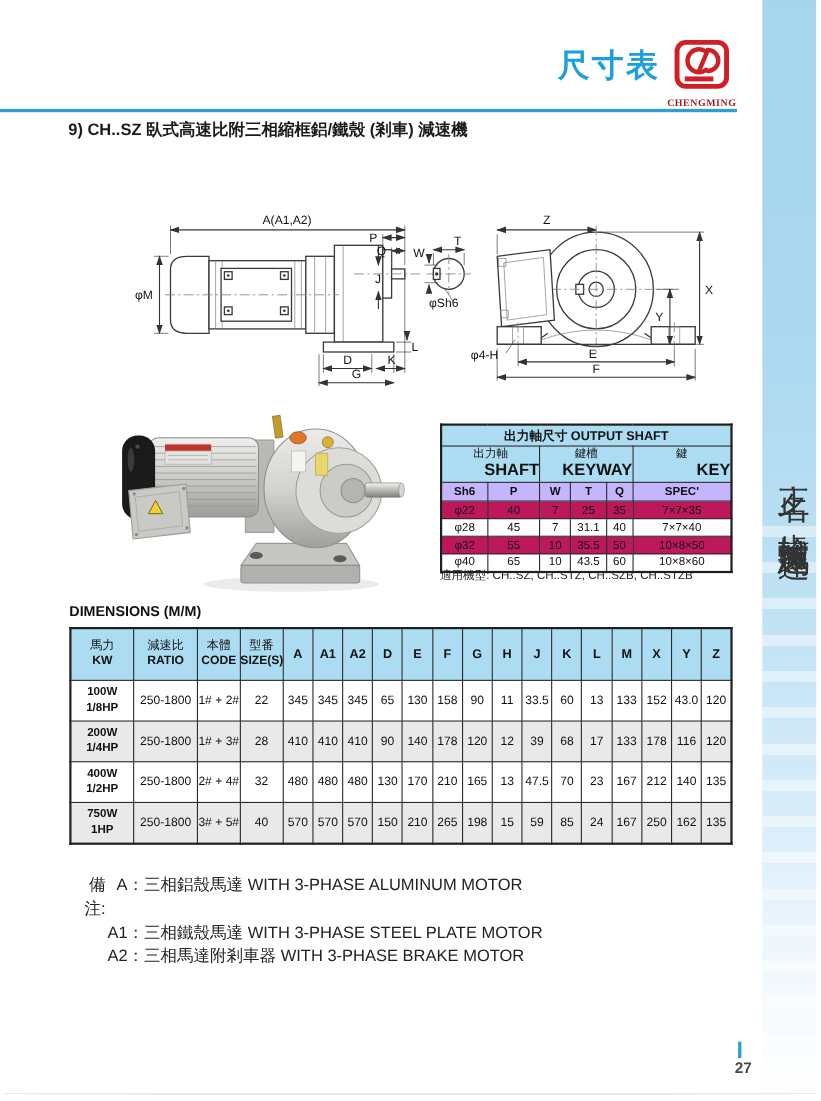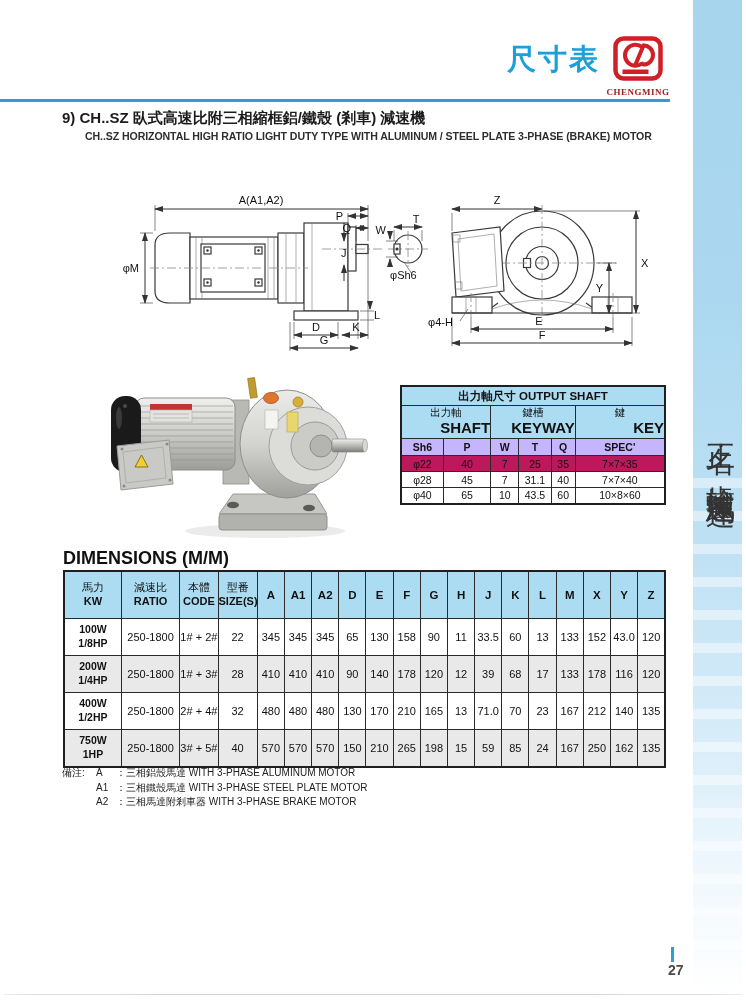--- a/index.html
+++ b/index.html
@@ -38,32 +38,32 @@
   .ost .t-title td{background:#abdcf2;font-weight:bold;height:18px;font-size:11.5px;}
   .ost .t-grp td{background:#abdcf2;height:32px;line-height:1.25;font-size:10.5px;}
   .ost .t-grp .en{font-weight:bold;font-size:15px;text-align:right;}
   .ost .t-cols td{font-weight:bold;height:16px;background:#c4b5fd;}
   .ost .t-data{height:16px;background:#fff;}
   .ost .alt{background:#e9e9e9;}
   .ost .alt td{background:#be185d;}
   .ost-note{position:absolute;left:400px;top:516px;font-size:10.5px;color:#222;}
 
   
-  .dims-caption{position:absolute;left:63px;top:548px;font-size:18px;font-weight:bold;color:#111;}
+  .dims-caption{position:absolute;left:63px;top:548px;font-size:13px;font-weight:bold;color:#111;}
   .dims{position:absolute;left:63px;top:570px;width:603px;border:2px solid #1f1f1f;}
   .dims td{border:1px solid #2a2a2a;text-align:center;vertical-align:middle;padding:0;font-size:11px;color:#111;}
   .dims thead td{background:#abdcf2;height:46px;line-height:1.25;}
   .dims thead .en{font-weight:bold;}
   .dims thead .letter{font-weight:bold;font-size:11.5px;}
   .dims tbody tr{height:37px;}
   .dims tbody tr.alt td{background:#e9e9e9;}
   .dims .pw{font-weight:bold;font-size:10.5px;line-height:1.3;}
 
   
-  .notes{position:absolute;left:62px;top:766px;font-size:10px;color:#222;line-height:1.45;}
+  .notes{position:absolute;left:62px;top:794px;font-size:15px;color:#222;line-height:1.45;text-align:right;}
   .note-line{display:flex;}
   .note-label{width:34px;}
   .note-code{width:20px;}
 
   
   .pageno{position:absolute;left:668px;top:947px;display:flex;align-items:center;flex-direction:column;}
   .pageno-bar{width:3px;height:15px;background:#2d9fd4;margin-right:6px;}
   .pageno-num{font-size:14px;font-weight:bold;color:#4a4a4a;}
 
   .page-corner{position:absolute;left:4px;right:4px;bottom:6px;height:1px;background:#d4d4d4;border-radius:0 0 50% 50%;}
@@ -92,21 +92,20 @@
       <path d="M 29 11 A 10.5 10.5 0 1 0 29 27.5" fill="none" stroke="#cf2027" stroke-width="4" stroke-linecap="round"></path>
       <path d="M 22.5 28.5 L 30.5 9.5" fill="none" stroke="#cf2027" stroke-width="4" stroke-linecap="round"></path>
       <path d="M 30.5 9.5 A 9.5 9.5 0 0 1 30.5 28.5" fill="none" stroke="#cf2027" stroke-width="4" stroke-linecap="round"></path>
       <rect x="9.5" y="33.5" width="26" height="4.5" fill="#cf2027"></rect>
     </svg>
     <div class="logo-text">CHENGMING</div>
   </div>
   <div class="rule"></div>
 
   <div class="sec-title">9) CH..SZ 臥式高速比附三相縮框鋁/鐵殼 (剎車) 減速機</div>
-  <div class="sec-sub">CH..SZ HORIZONTAL HIGH RATIO LIGHT DUTY TYPE WITH ALUMINUM / STEEL PLATE 3-PHASE (BRAKE) MOTOR</div>
 
   <svg class="drawing" width="620" height="170" viewBox="0 0 620 170">
     <defs>
       <marker id="ma" markerWidth="9" markerHeight="8" refX="8" refY="4" orient="auto">
           <path d="M0,1 L9,4 L0,7 z" fill="#333"></path>
         </marker>
       <marker id="mas" markerWidth="9" markerHeight="8" refX="1" refY="4" orient="auto">
           <path d="M9,1 L0,4 L9,7 z" fill="#333"></path>
         </marker>
     </defs>
@@ -361,30 +360,39 @@
           <td>7×7×35</td>
     </tr>
     <tr class="t-data">
       <td>φ28</td>
           <td>45</td>
           <td>7</td>
           <td>31.1</td>
           <td>40</td>
           <td>7×7×40</td>
     </tr>
+    <tr class="t-data alt">
+      <td>φ32</td>
+          <td>55</td>
+          <td>10</td>
+          <td>35.5</td>
+          <td>50</td>
+          <td>10×8×50</td>
+    </tr>
     <tr class="t-data">
       <td>φ40</td>
           <td>65</td>
           <td>10</td>
           <td>43.5</td>
           <td>60</td>
           <td>10×8×60</td>
     </tr>
   </tbody>
     </table>
+  <div class="ost-note">適用機型: CH..SZ, CH..STZ, CH..SZB, CH..STZB</div>
 
   <div class="dims-caption">DIMENSIONS (M/M)</div>
   <table class="dims">
     <colgroup>
       <col style="width:57px">
         <col style="width:58px">
         <col style="width:38px">
         <col style="width:39px">
       <col style="width:27px">
         <col style="width:27px">
@@ -495,21 +503,21 @@
         <td>2# + 4#</td>
         <td>32</td>
         <td>480</td>
           <td>480</td>
           <td>480</td>
           <td>130</td>
           <td>170</td>
           <td>210</td>
           <td>165</td>
           <td>13</td>
-          <td>71.0</td>
+          <td>47.5</td>
           <td>70</td>
           <td>23</td>
           <td>167</td>
           <td>212</td>
           <td>140</td>
           <td>135</td>
       </tr>
       <tr class="alt">
         <td class="pw">
             <div>750W</div>

